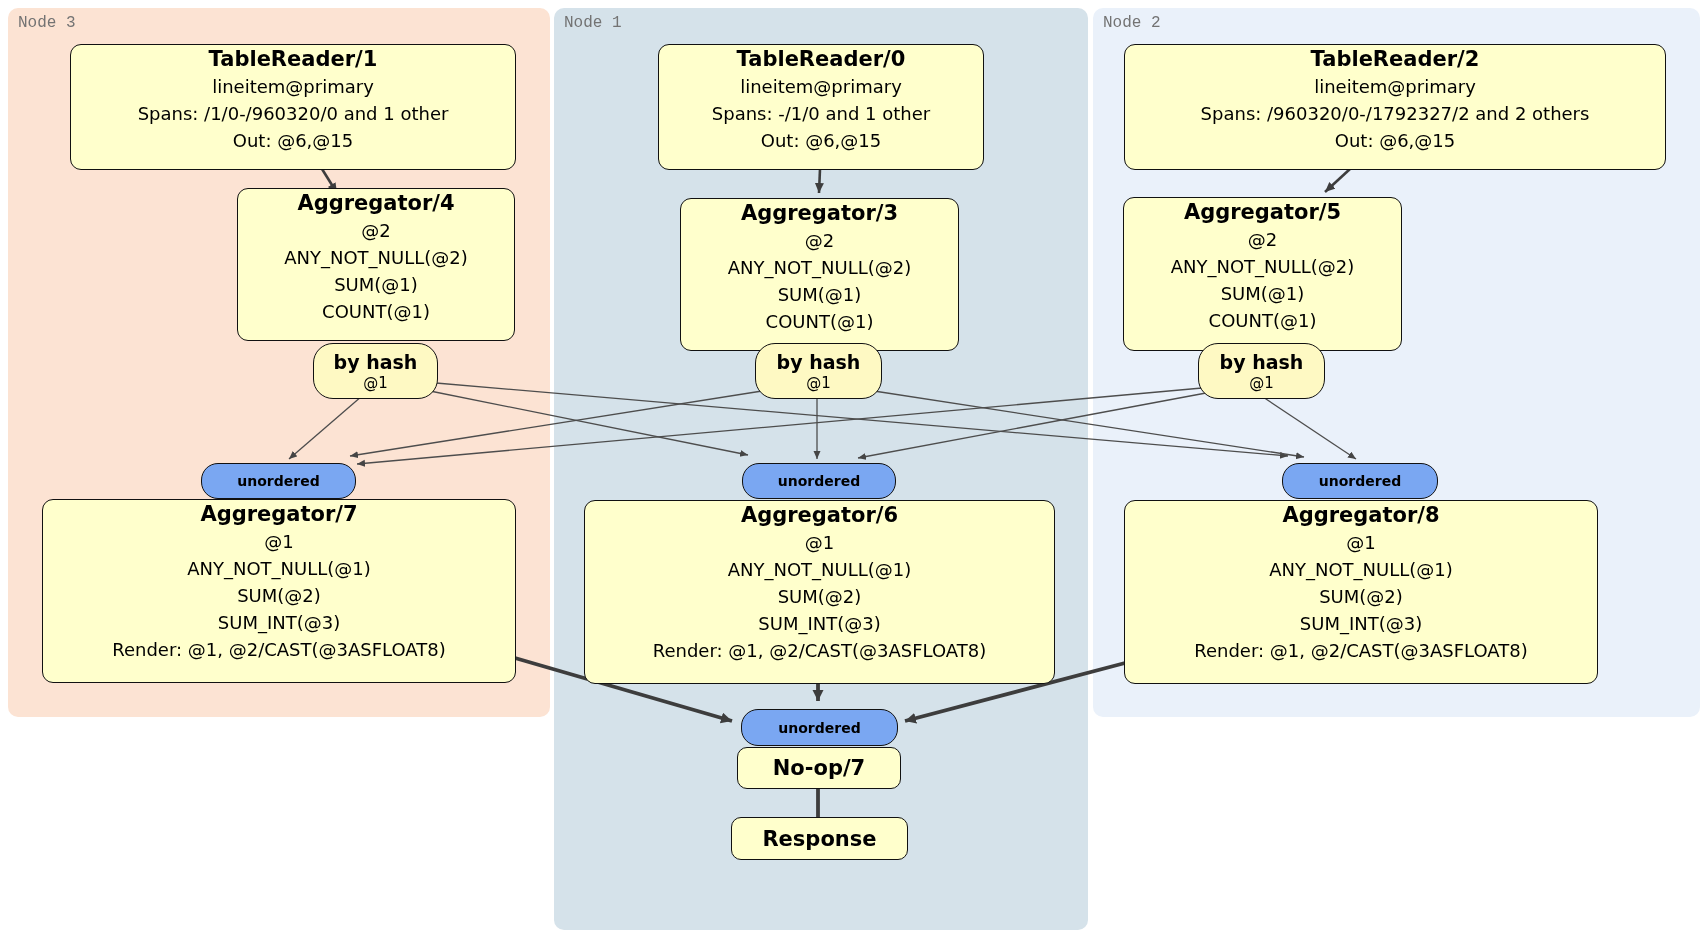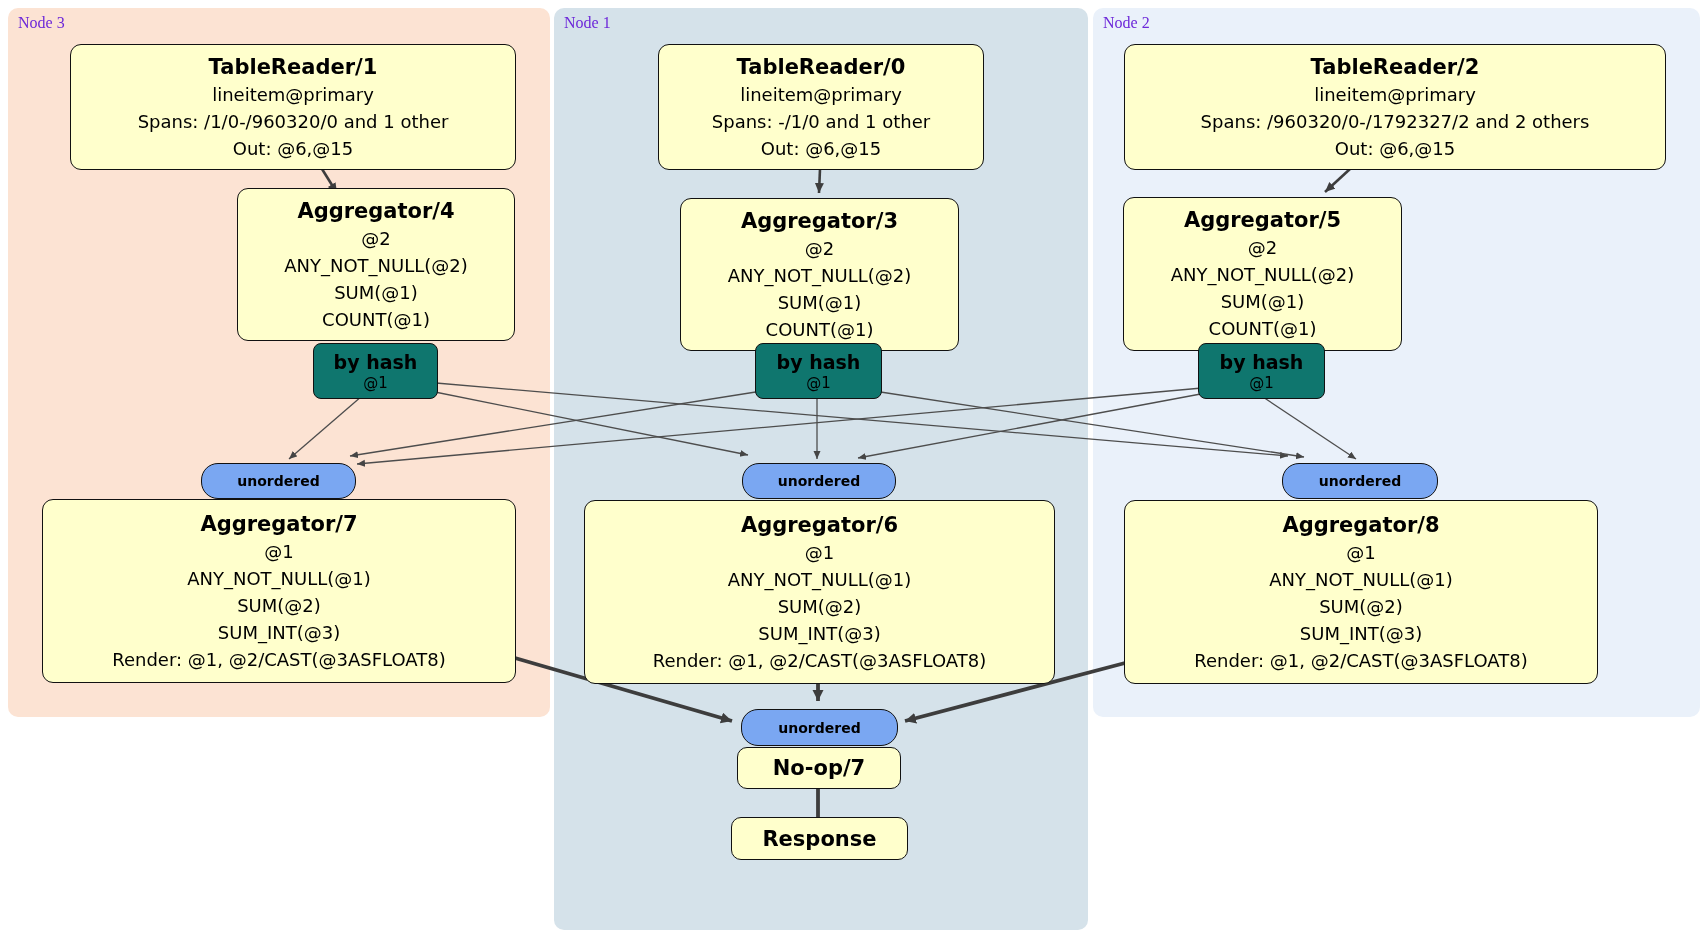--- a/index.html
+++ b/index.html
@@ -3,30 +3,30 @@
 <meta charset="utf-8">
 <style>
   html,body{margin:0;padding:0;background:#ffffff;}
   .canvas{position:relative;width:1708px;height:940px;background:#ffffff;overflow:hidden;
           font-family:"DejaVu Sans",sans-serif;color:#000;}
   .region{position:absolute;border-radius:10px;}
   .region-n3{left:8px;top:8px;width:542px;height:709px;background:#fce3d3;}
   .region-n1{left:554px;top:8px;width:534px;height:922px;background:#d5e2ea;}
   .region-n2{left:1093px;top:8px;width:607px;height:709px;background:#eaf1fa;}
   .region-label{position:absolute;left:10px;top:6px;font-size:16px;
-                font-family:Liberation Serif, serif;color:#6d28d9;}
+                font-family:Liberation Mono, monospace;color:#737373;}
   svg.edges{position:absolute;left:0;top:0;z-index:2;}
   .box{position:absolute;z-index:3;background:#ffffcc;border:1.6px solid #111;border-radius:11px;
-       display:flex;flex-direction:column;justify-content:center;align-items:center;
+       display:flex;flex-direction:column;align-items:center;
        text-align:center;white-space:nowrap;}
   .box-title{font-weight:bold;font-size:21px;line-height:28px;}
   .box-line{font-size:18px;line-height:27px;}
   .pill{position:absolute;z-index:4;display:flex;flex-direction:column;justify-content:center;
         align-items:center;text-align:center;border:1.7px solid #111;white-space:nowrap;}
-  .router{background:#0f766e;border-radius:8px;}
+  .router{background:#fef9c3;border-radius:20px;}
   .router-label{font-weight:bold;font-size:19px;line-height:23px;}
   .router-key{font-size:15px;line-height:18px;}
   .sync{background:#7aa7f2;border-radius:17px;font-weight:bold;font-size:14px;}
   .small-box{position:absolute;z-index:4;background:#ffffcc;border:1.7px solid #111;border-radius:10px;
              display:flex;justify-content:center;align-items:center;font-weight:bold;font-size:21px;
              white-space:nowrap;}
 </style>
 </head>
 <body>
 

